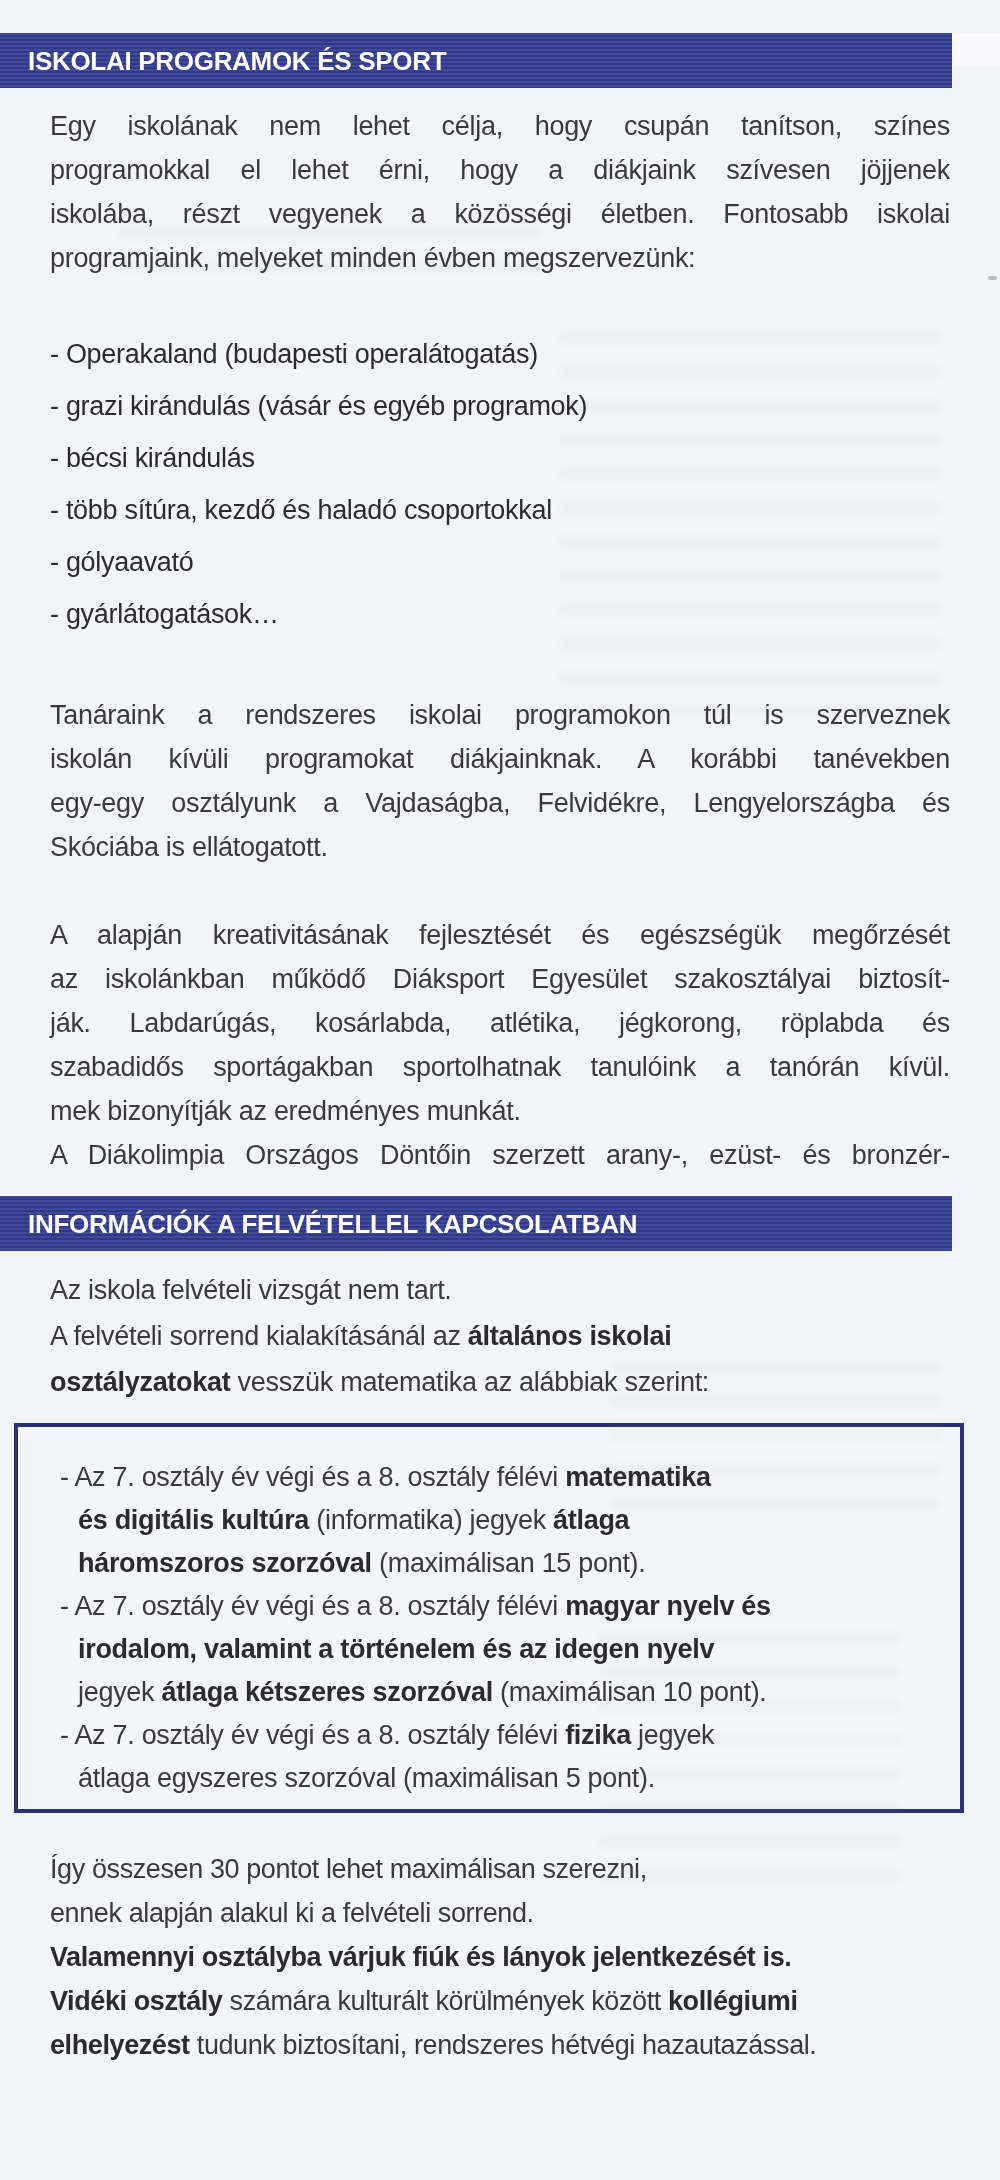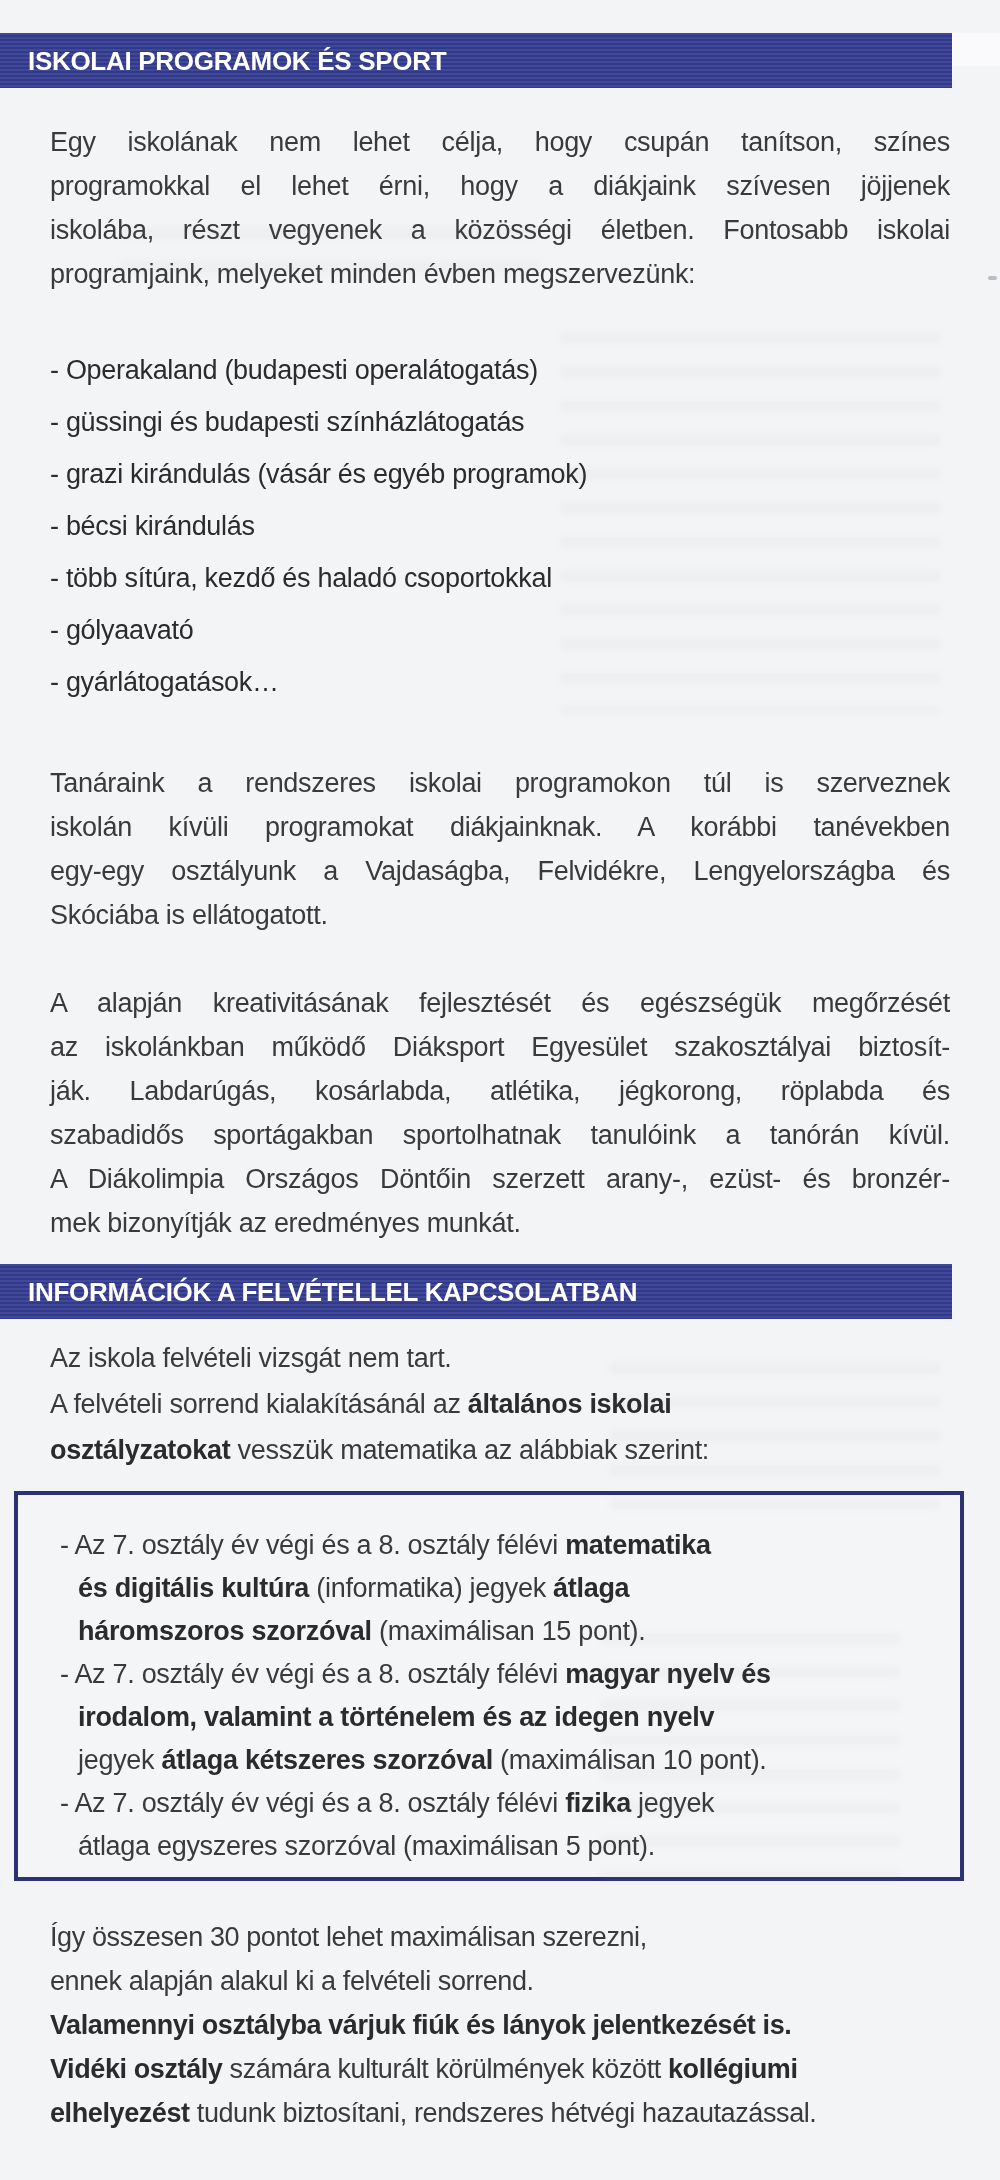--- a/index.html
+++ b/index.html
@@ -53,21 +53,21 @@
   .para{
     margin-left:50px;margin-right:50px;
     font-size:27px;
     line-height:44px;
     letter-spacing:-0.3px;
   }
   .para .line{min-height:44px;}
   .just-block .line.just{text-align:justify;text-align-last:justify;}
   .b{font-weight:700;color:var(--text-bold);}
 
-  .intro{margin-top:32px;}
+  .intro{margin-top:16px;}
   .trips{margin-top:57px;}
   .sports{margin-top:44px;}
 
   
   .plist{margin-top:52px;margin-left:50px;margin-right:50px;
     font-size:27px;letter-spacing:-0.3px;}
   .plist .line{
     font-weight:400;color:var(--text-bold);
     line-height:44px;margin-bottom:8px;white-space:nowrap;}
 
@@ -126,42 +126,41 @@
 
   <div class="para intro just-block">
       <div class="line just"><span>Egy iskolának nem lehet célja, hogy csupán tanítson, színes</span></div>
       <div class="line just"><span>programokkal el lehet érni, hogy a diákjaink szívesen jöjjenek</span></div>
       <div class="line just"><span>iskolába, részt vegyenek a közösségi életben. Fontosabb iskolai</span></div>
       <div class="line"><span>programjaink, melyeket minden évben megszervezünk:</span></div>
     </div>
 
   <div class="plist">
       <div class="line"><span>- Operakaland (budapesti operalátogatás)</span></div>
-      <div class="line"><span>- güssingi és budapesti színházlátogatás</span></div>
       <div class="line"><span>- grazi kirándulás (vásár és egyéb programok)</span></div>
       <div class="line"><span>- bécsi kirándulás</span></div>
       <div class="line"><span>- több sítúra, kezdő és haladó csoportokkal</span></div>
       <div class="line"><span>- gólyaavató</span></div>
       <div class="line"><span>- gyárlátogatások…</span></div>
     </div>
 
   <div class="para trips just-block">
       <div class="line just"><span>Tanáraink a rendszeres iskolai programokon túl is szerveznek</span></div>
       <div class="line just"><span>iskolán kívüli programokat diákjainknak. A korábbi tanévekben</span></div>
       <div class="line just"><span>egy-egy osztályunk a Vajdaságba, Felvidékre, Lengyelországba és</span></div>
       <div class="line"><span>Skóciába is ellátogatott.</span></div>
     </div>
 
   <div class="para sports just-block">
       <div class="line just"><span>A alapján kreativitásának fejlesztését és egészségük megőrzését</span></div>
       <div class="line just"><span>az iskolánkban működő Diáksport Egyesület szakosztályai biztosít-</span></div>
       <div class="line just"><span>ják. Labdarúgás, kosárlabda, atlétika, jégkorong, röplabda és</span></div>
       <div class="line just"><span>szabadidős sportágakban sportolhatnak tanulóink a tanórán kívül.</span></div>
+      <div class="line"><span>mek bizonyítják az eredményes munkát.</span></div>
       <div class="line just"><span>A Diákolimpia Országos Döntőin szerzett arany-, ezüst- és bronzér-</span></div>
-      <div class="line"><span>mek bizonyítják az eredményes munkát.</span></div>
     </div>
 
   <div class="bar bar2">
     <div class="bar-title">INFORMÁCIÓK A FELVÉTELLEL KAPCSOLATBAN</div>
   </div>
 
   <div class="para admission-intro">
       <div class="line"><span>Az iskola felvételi vizsgát nem tart.</span></div>
       <div class="line"><span>A felvételi sorrend kialakításánál az </span><span class="b">általános iskolai</span></div>
       <div class="line"><span class="b">osztályzatokat</span><span> vesszük matematika az alábbiak szerint:</span></div>

